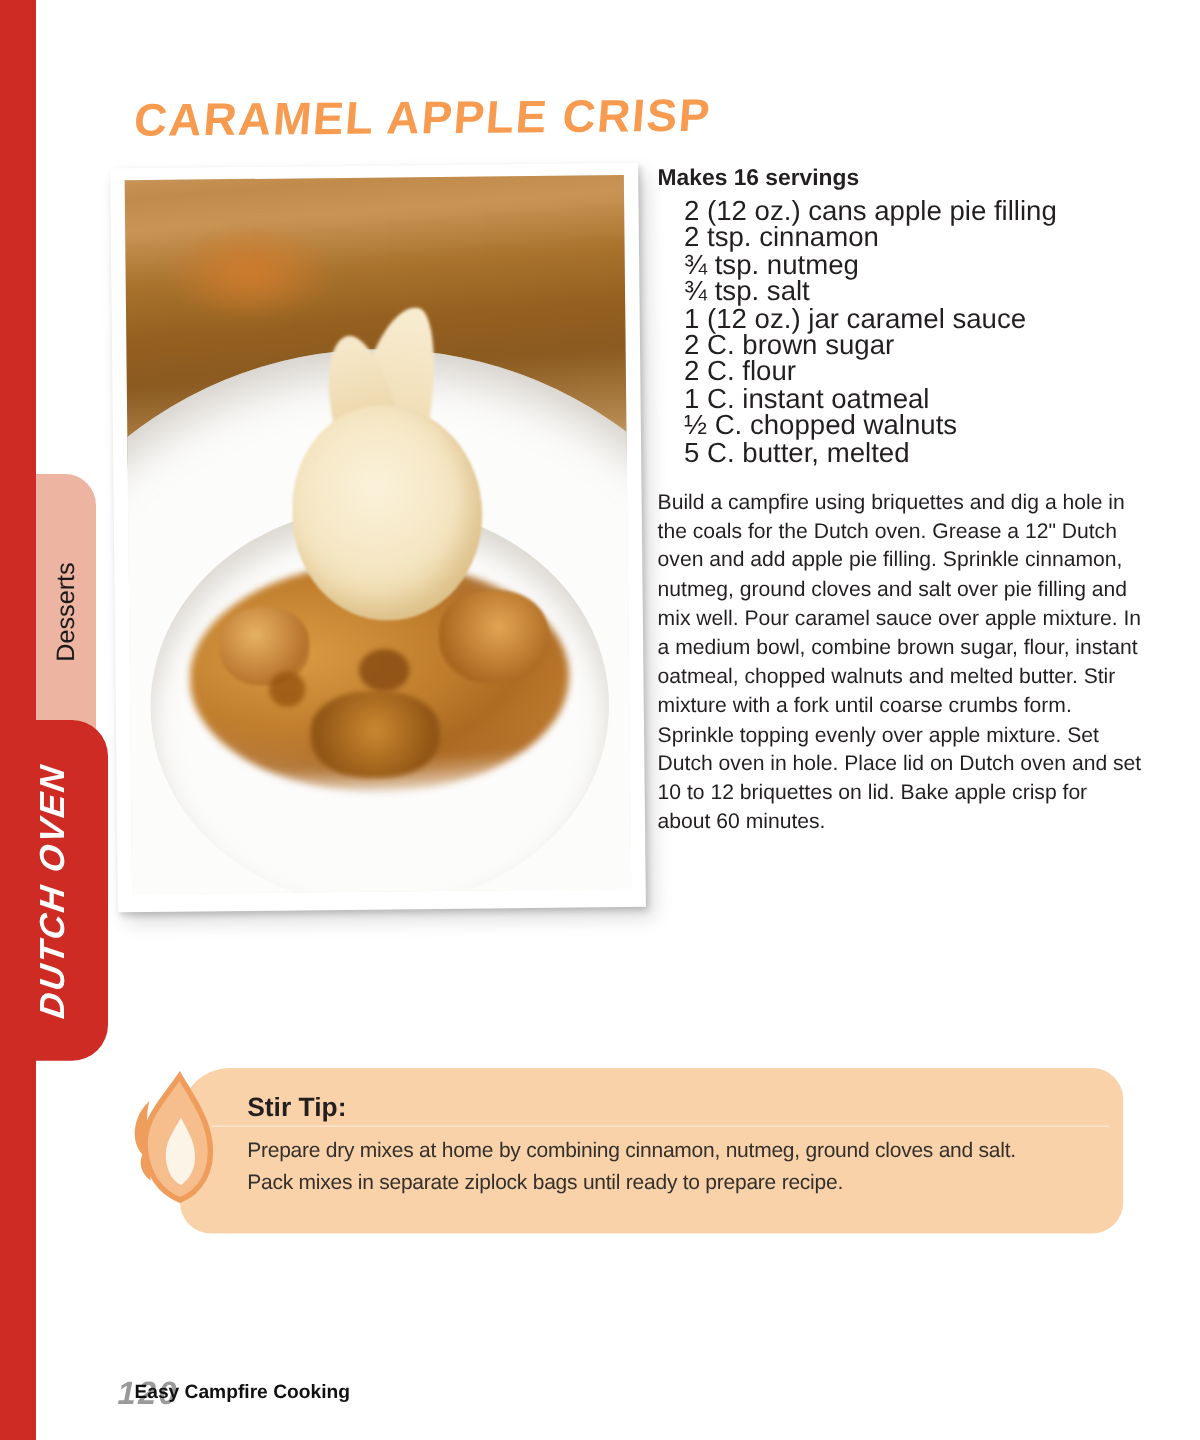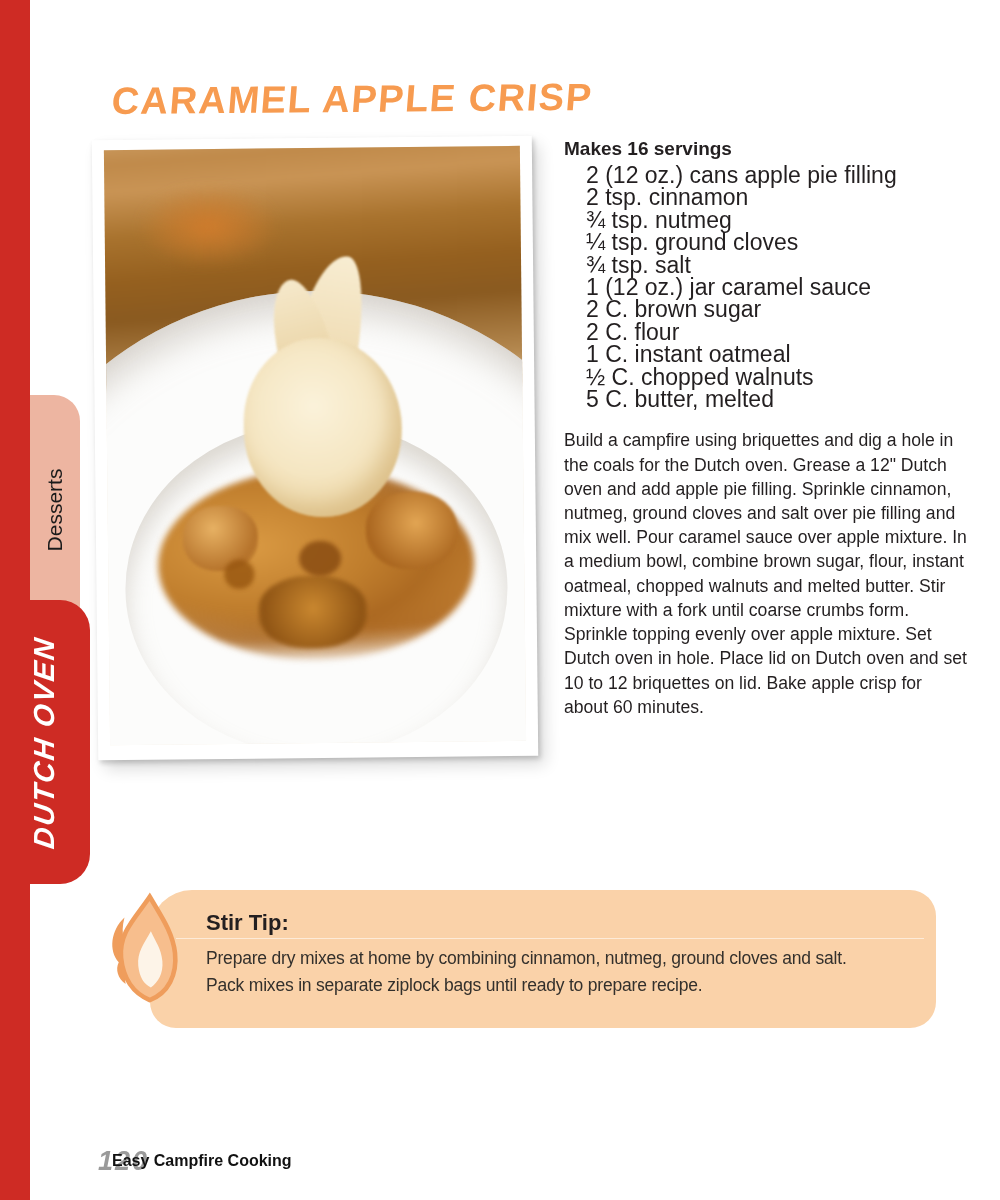--- a/index.html
+++ b/index.html
@@ -57,21 +57,21 @@
     border-radius:48% 52% 50% 50%; filter:blur(1px);
     box-shadow:inset -10px -12px 20px rgba(205,170,110,0.5); }
   .scoop-peak { position:absolute; left:47%; top:18%; width:15%; height:20%;
     background:linear-gradient(#f8edd2,#eed9ae); border-radius:60% 40% 50% 50% / 85% 85% 15% 15%;
     transform:rotate(10deg); filter:blur(1.2px); }
   .scoop-peak2 { position:absolute; left:40%; top:22%; width:13%; height:16%;
     background:linear-gradient(#f6e9cb,#e9d2a2); border-radius:55% 45% 50% 50% / 80% 80% 20% 20%;
     transform:rotate(-14deg); filter:blur(1.2px); }
 
   
-  .recipe-col { position:absolute; left:564px; top:138px; width:404px; color:#231f20; }
+  .recipe-col { position:absolute; left:548px; top:138px; width:404px; color:#231f20; }
   .servings { font-size:19px; font-weight:700; margin-bottom:4px; }
   .ingredients div { margin-left:22px; font-size:23px; line-height:22.4px; }
   .directions { margin-top:18px; font-size:17.6px; line-height:24.2px; }
 
   
   .tip-box { position:absolute; left:150px; top:890px; width:786px; height:138px;
     background:#FAD2A9; border-radius:42px 26px 26px 26px; padding:20px 30px 0 56px; }
   .tip-heading { font-size:22px; font-weight:700; color:#231f20; }
   .tip-divider { position:absolute; left:26px; right:12px; top:48px; height:1px;
     background:rgba(255,255,255,0.55); }
@@ -118,21 +118,20 @@
       <div class="scoop"></div>
     </div>
   </div>
 
   <div class="recipe-col">
     <div class="servings">Makes 16 servings</div>
     <div class="ingredients">
       <div>2 (12 oz.) cans apple pie filling</div>
       <div>2 tsp. cinnamon</div>
       <div>¾ tsp. nutmeg</div>
-      <div>¼ tsp. ground cloves</div>
       <div>¾ tsp. salt</div>
       <div>1 (12 oz.) jar caramel sauce</div>
       <div>2 C. brown sugar</div>
       <div>2 C. flour</div>
       <div>1 C. instant oatmeal</div>
       <div>½ C. chopped walnuts</div>
       <div>5 C. butter, melted</div>
     </div>
     <div class="directions">Build a campfire using briquettes and dig a hole in the coals for the Dutch oven. Grease a 12" Dutch oven and add apple pie filling. Sprinkle cinnamon, nutmeg, ground cloves and salt over pie filling and mix well. Pour caramel sauce over apple mixture. In a medium bowl, combine brown sugar, flour, instant oatmeal, chopped walnuts and melted butter. Stir mixture with a fork until coarse crumbs form. Sprinkle topping evenly over apple mixture. Set Dutch oven in hole. Place lid on Dutch oven and set 10 to 12 briquettes on lid. Bake apple crisp for about 60 minutes.</div>
   </div>

